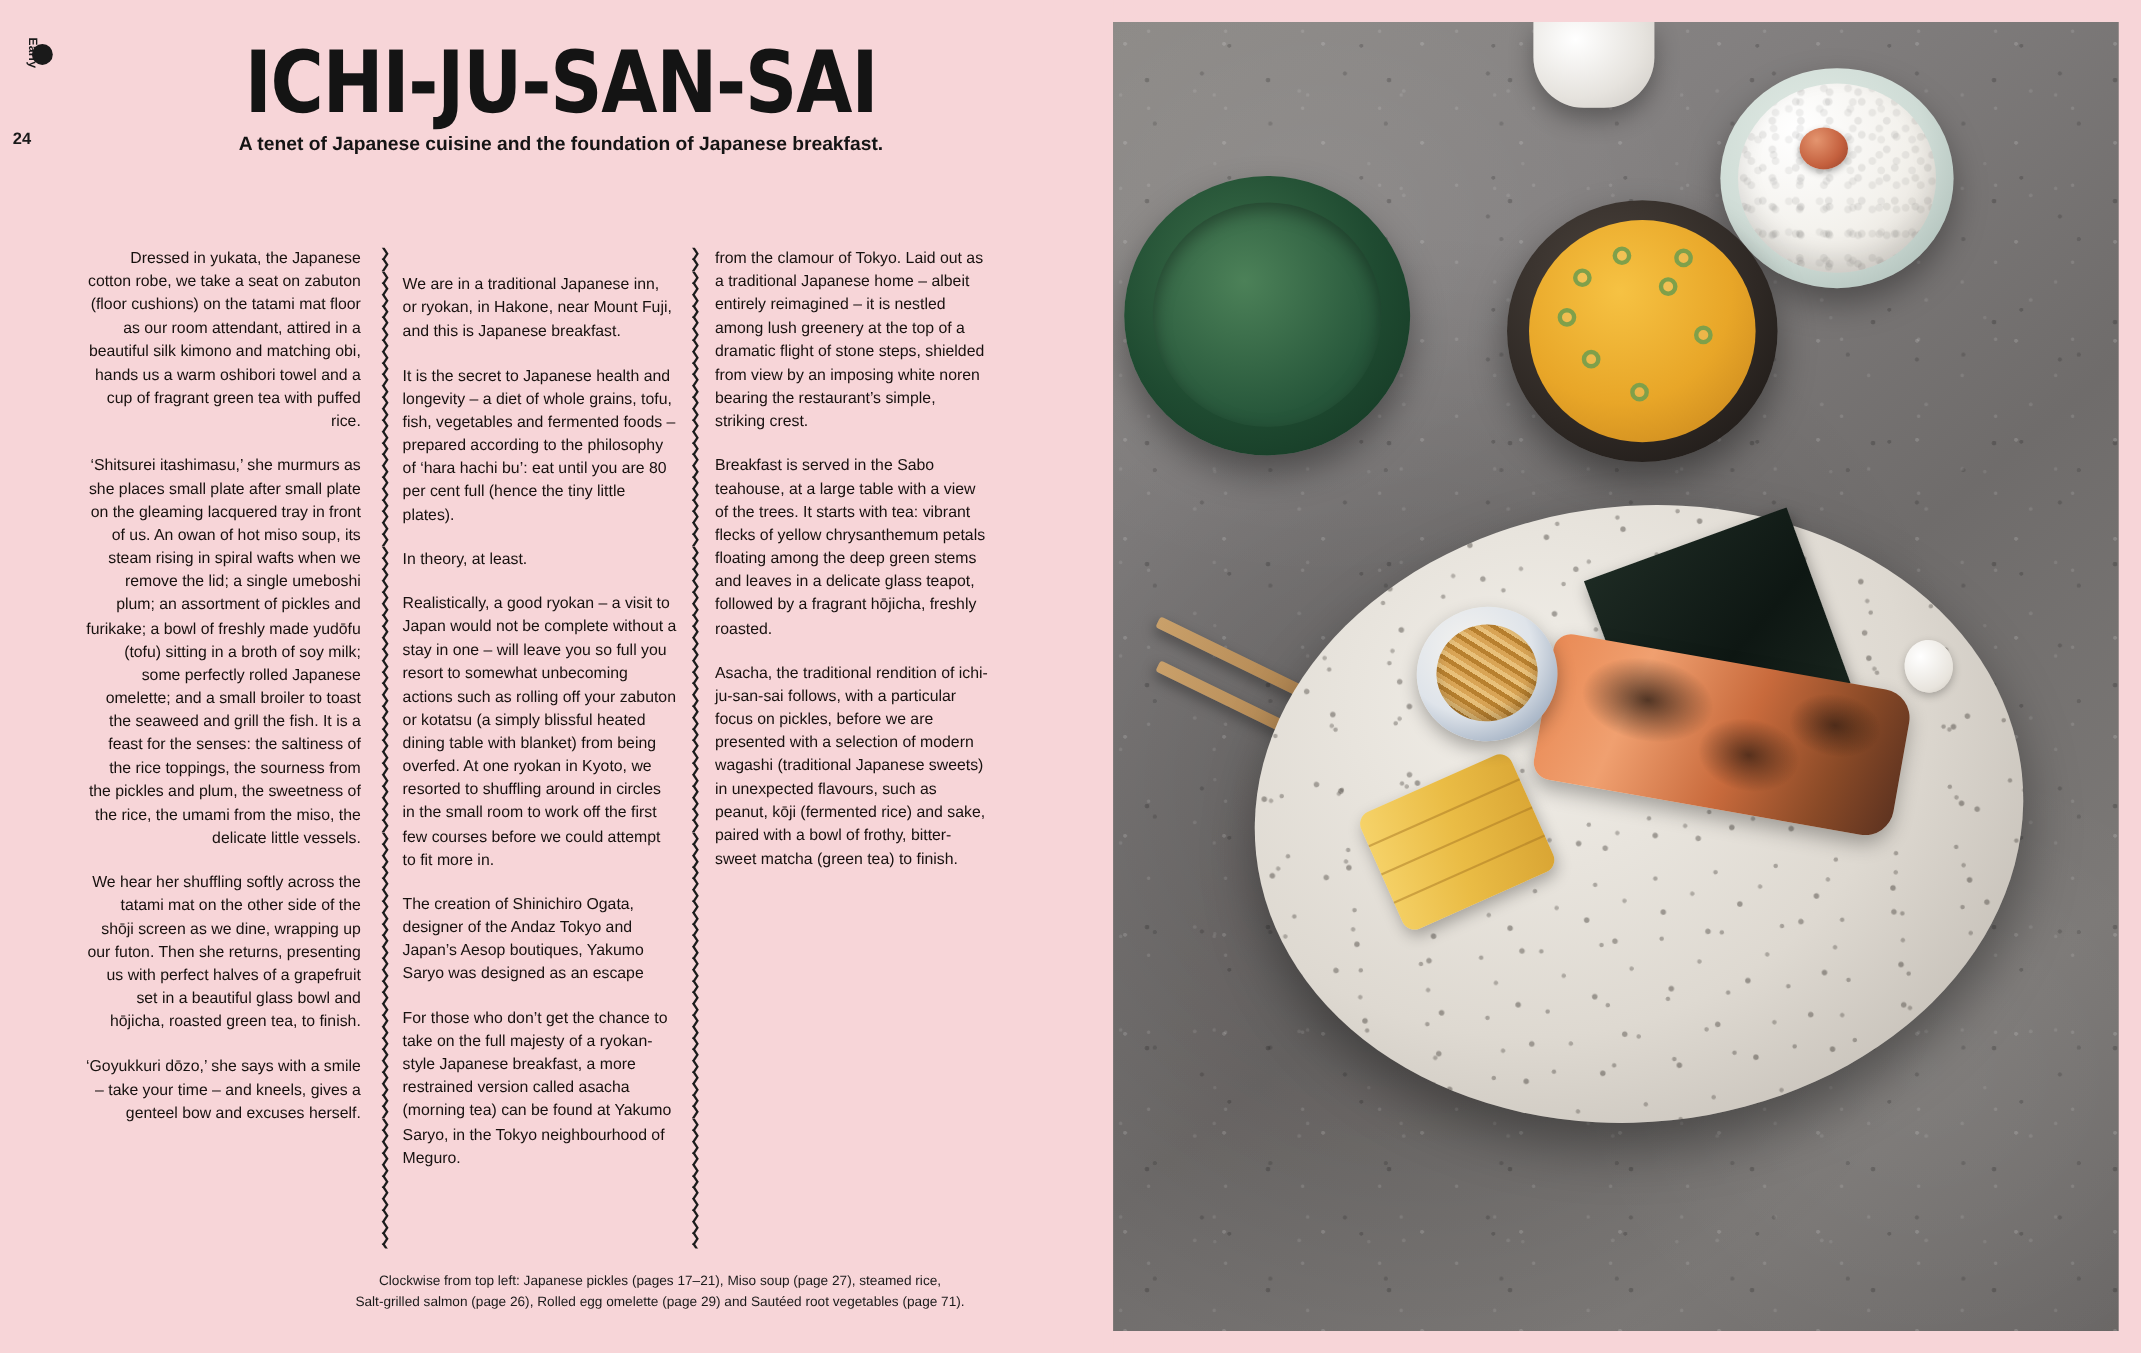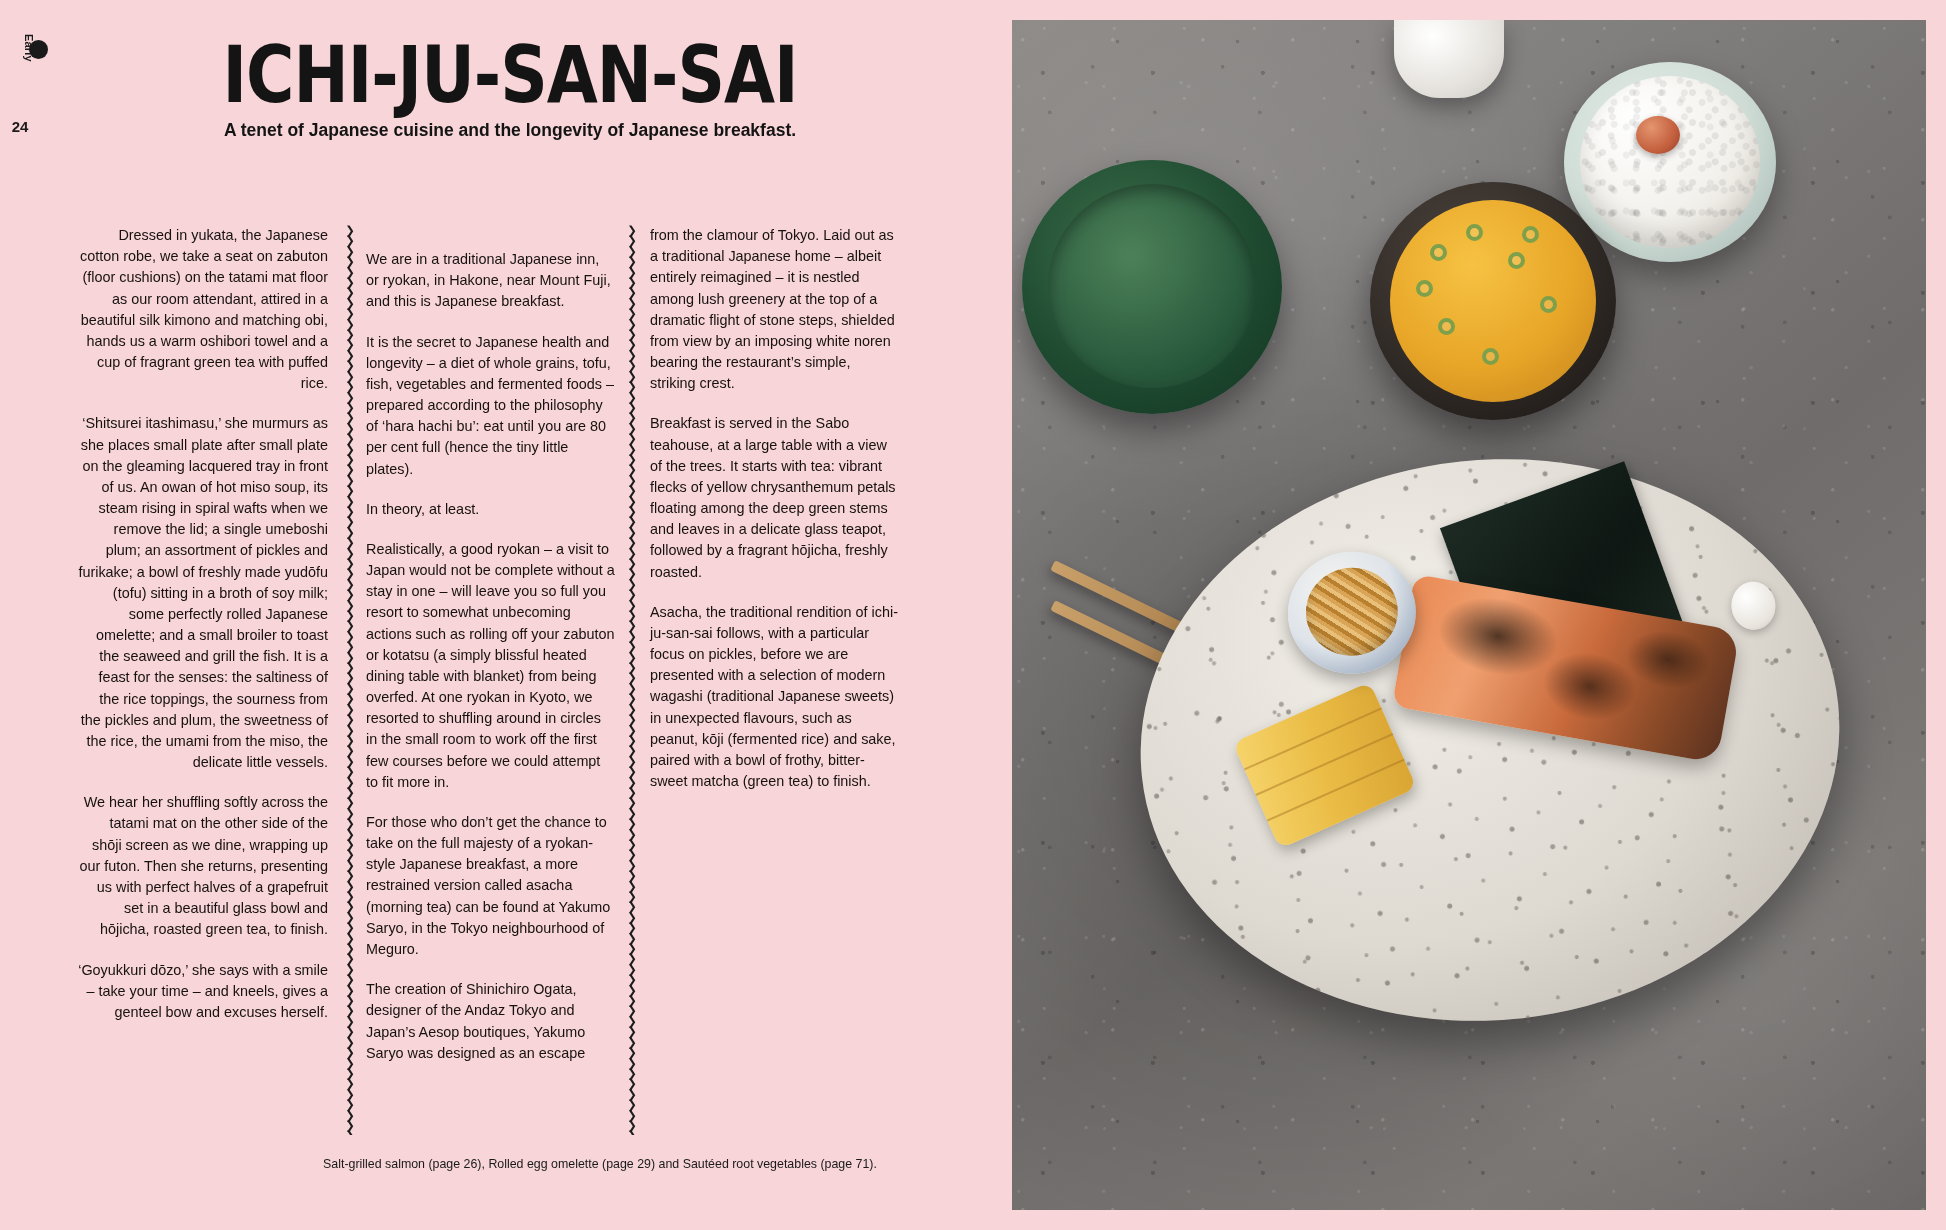--- a/index.html
+++ b/index.html
@@ -366,21 +366,21 @@
   <div class="left-page">
 
     <div class="margin-marker">
       <div class="marker-dot"></div>
     </div>
     <div class="marker-label">Early</div>
     <div class="page-number">24</div>
 
     <div class="title">ICHI-JU-SAN-SAI</div>
     <div class="subtitle">
-      <div>A tenet of Japanese cuisine and the longevity of Japanese breakfast.</div>
+      <div>A tenet of Japanese cuisine and the foundation of Japanese breakfast.</div>
     </div>
 
     <div class="columns">
 
       <div class="col col-1">
         <p>Dressed in yukata, the Japanese cotton robe, we take a seat on zabuton (floor cushions) on the tatami mat floor as our room attendant, attired in a beautiful silk kimono and matching obi, hands us a warm oshibori towel and a cup of fragrant green tea with puffed rice.</p>
         <p>‘Shitsurei itashimasu,’ she murmurs as she places small plate after small plate on the gleaming lacquered tray in front of us. An owan of hot miso soup, its steam rising in spiral wafts when we remove the lid; a single umeboshi plum; an assortment of pickles and furikake; a bowl of freshly made yudōfu (tofu) sitting in a broth of soy milk; some perfectly rolled Japanese omelette; and a small broiler to toast the seaweed and grill the fish. It is a feast for the senses: the saltiness of the rice toppings, the sourness from the pickles and plum, the sweetness of the rice, the umami from the miso, the delicate little vessels.</p>
         <p>We hear her shuffling softly across the tatami mat on the other side of the shōji screen as we dine, wrapping up our futon. Then she returns, presenting us with perfect halves of a grapefruit set in a beautiful glass bowl and hōjicha, roasted green tea, to finish.</p>
         <p>‘Goyukkuri dōzo,’ she says with a smile – take your time – and kneels, gives a genteel bow and excuses herself.</p>
       </div>
@@ -474,22 +474,22 @@
 ❯
 ❯
 ❯
 ❯</div>
 
       <div class="col col-2">
         <p>We are in a traditional Japanese inn, or ryokan, in Hakone, near Mount Fuji, and this is Japanese breakfast.</p>
         <p>It is the secret to Japanese health and longevity – a diet of whole grains, tofu, fish, vegetables and fermented foods – prepared according to the philosophy of ‘hara hachi bu’: eat until you are 80 per cent full (hence the tiny little plates).</p>
         <p>In theory, at least.</p>
         <p>Realistically, a good ryokan – a visit to Japan would not be complete without a stay in one – will leave you so full you resort to somewhat unbecoming actions such as rolling off your zabuton or kotatsu (a simply blissful heated dining table with blanket) from being overfed. At one ryokan in Kyoto, we resorted to shuffling around in circles in the small room to work off the first few courses before we could attempt to fit more in.</p>
+        <p>The creation of Shinichiro Ogata, designer of the Andaz Tokyo and Japan’s Aesop boutiques, Yakumo Saryo was designed as an escape</p>
         <p>For those who don’t get the chance to take on the full majesty of a ryokan-style Japanese breakfast, a more restrained version called asacha (morning tea) can be found at Yakumo Saryo, in the Tokyo neighbourhood of Meguro.</p>
-        <p>The creation of Shinichiro Ogata, designer of the Andaz Tokyo and Japan’s Aesop boutiques, Yakumo Saryo was designed as an escape</p>
       </div>
 
       <div class="divider div-2" style="white-space: pre;">❯
 ❯
 ❯
 ❯
 ❯
 ❯
 ❯
 ❯
@@ -577,20 +577,21 @@
 ❯</div>
 
       <div class="col col-3">
         <p>from the clamour of Tokyo. Laid out as a traditional Japanese home – albeit entirely reimagined – it is nestled among lush greenery at the top of a dramatic flight of stone steps, shielded from view by an imposing white noren bearing the restaurant’s simple, striking crest.</p>
         <p>Breakfast is served in the Sabo teahouse, at a large table with a view of the trees. It starts with tea: vibrant flecks of yellow chrysanthemum petals floating among the deep green stems and leaves in a delicate glass teapot, followed by a fragrant hōjicha, freshly roasted.</p>
         <p>Asacha, the traditional rendition of ichi-ju-san-sai follows, with a particular focus on pickles, before we are presented with a selection of modern wagashi (traditional Japanese sweets) in unexpected flavours, such as peanut, kōji (fermented rice) and sake, paired with a bowl of frothy, bitter-sweet matcha (green tea) to finish.</p>
       </div>
     </div>
 
     <div class="caption">
+      <div>Clockwise from top left: Japanese pickles (pages 17–21), Miso soup (page 27), steamed rice,</div>
       <div>Salt-grilled salmon (page 26), Rolled egg omelette (page 29) and Sautéed root vegetables (page 71).</div>
     </div>
   </div>
 
   <div class="photo">
     <div class="stone-bg"></div>
     <div class="stone-speck"></div>
 
     <div class="white-cup"></div>
 

